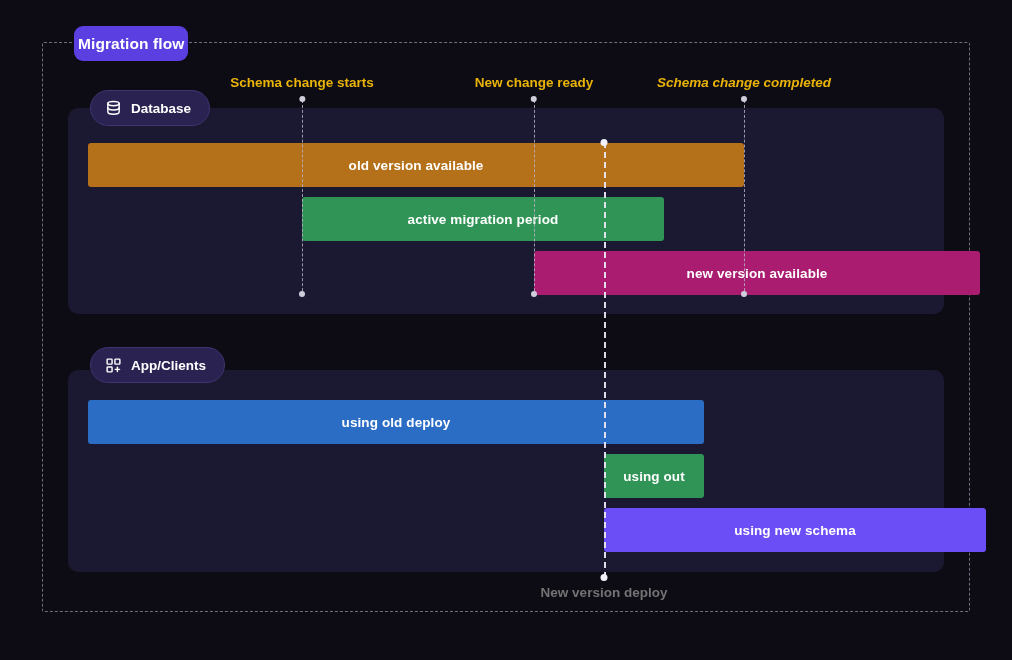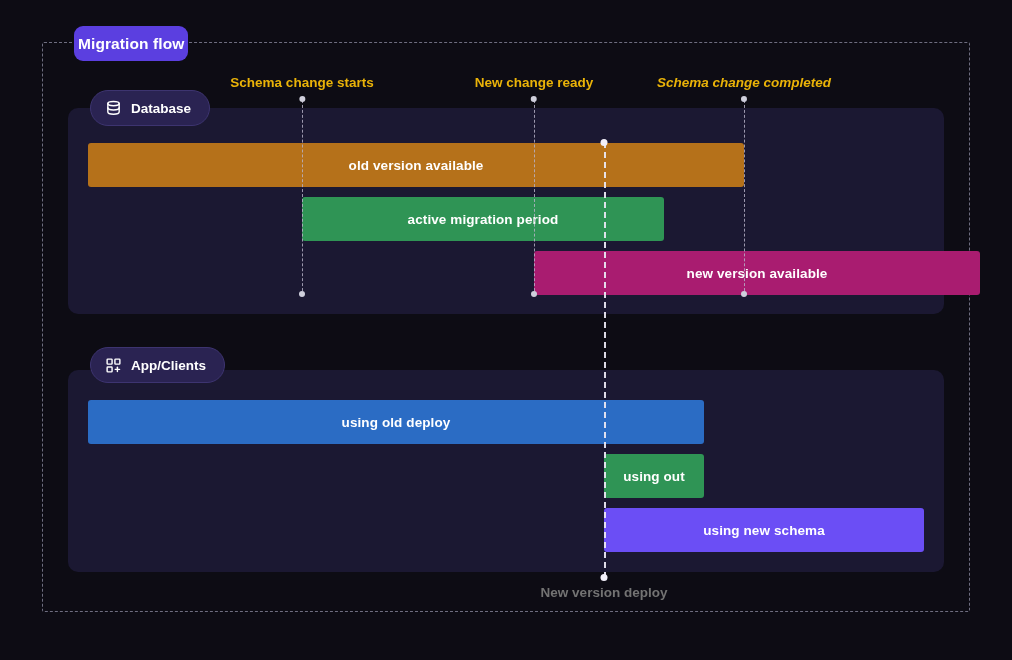--- a/index.html
+++ b/index.html
@@ -194,21 +194,21 @@
       <div class="vline-end-dot" style="left: 534px; top: 291px;"></div>
       <div class="vline" style="left: 744px; top: 100px; height: 196px;"></div>
       <div class="vline-end-dot" style="left: 744px; top: 291px;"></div>
     </div>
   <div id="bars-layer">
       <div class="bar" style="left: 88px; top: 143px; width: 656px; background: rgb(181, 113, 26);">old version available</div>
       <div class="bar" style="left: 302px; top: 197px; width: 362px; background: rgb(47, 148, 85);">active migration period</div>
       <div class="bar" style="left: 534px; top: 251px; width: 446px; background: rgb(169, 28, 112);">new version available</div>
       <div class="bar" style="left: 88px; top: 400px; width: 616px; background: rgb(43, 108, 196);">using old deploy</div>
       <div class="bar" style="left: 604px; top: 454px; width: 100px; background: rgb(47, 148, 85);">using out</div>
-      <div class="bar" style="left: 604px; top: 508px; width: 320px; background: rgb(107, 78, 245);">using new schema</div>
+      <div class="bar" style="left: 604px; top: 508px; width: 382px; background: rgb(107, 78, 245);">using new schema</div>
     </div>
   <div id="markers-layer">
       <div class="milestone" style="left: 302px;">
         <div class="milestone-label">Schema change starts</div>
         <div class="milestone-dot"></div>
       </div>
       <div class="milestone" style="left: 534px;">
         <div class="milestone-label">New change ready</div>
         <div class="milestone-dot"></div>
       </div>

